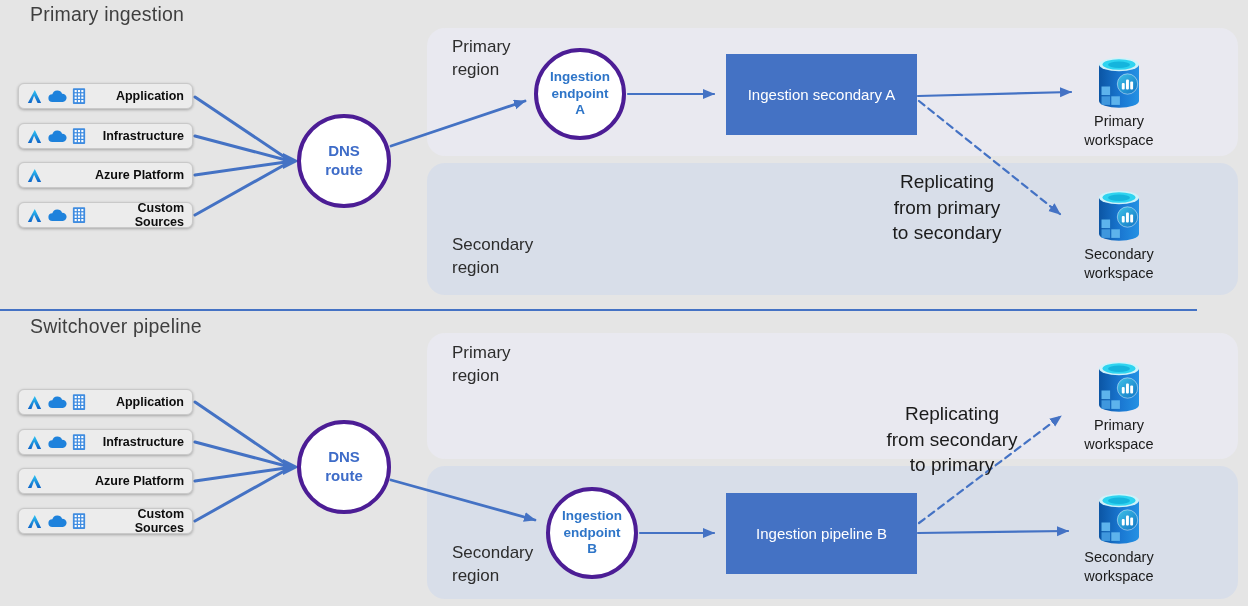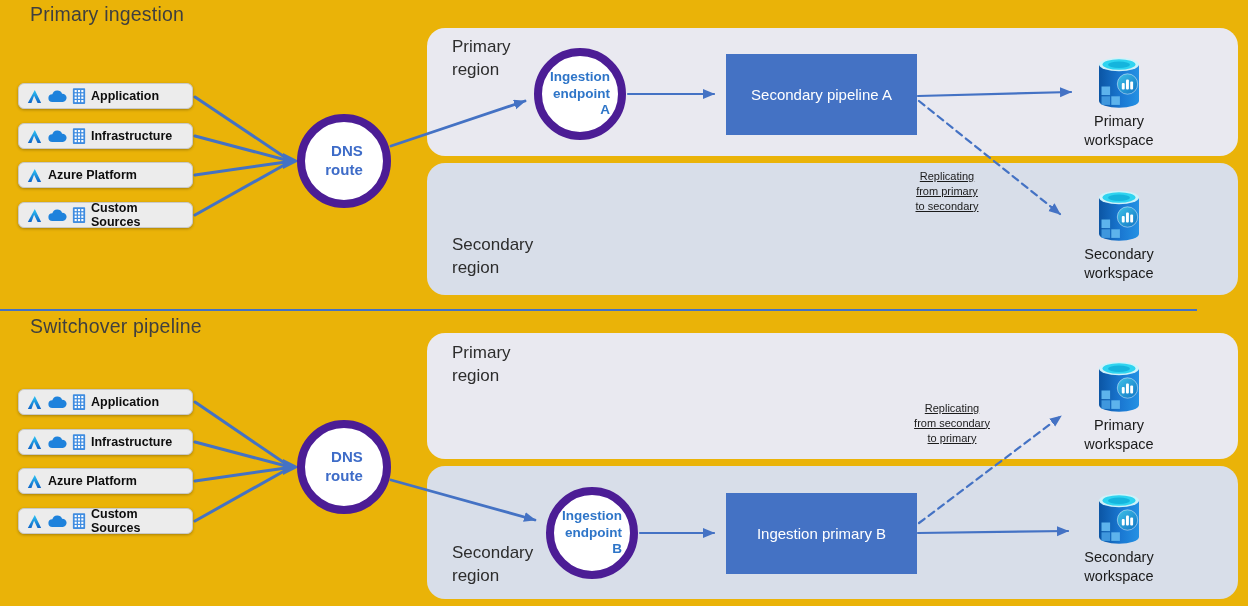--- a/index.html
+++ b/index.html
@@ -1,36 +1,36 @@
 <!DOCTYPE html>
 <html><head>
 <meta charset="utf-8">
 <style>
   html,body{margin:0;padding:0;background:#fff;}
-  .canvas{position:relative;width:1248px;height:606px;background:#eab308;overflow:hidden;
+  .canvas{position:relative;width:1248px;height:606px;background:#e5e5e5;overflow:hidden;
           font-family:"Liberation Sans", sans-serif;}
   .abs{position:absolute;}
   .pre{white-space:pre-line;}
   .title{font-size:19.5px;color:#3f3f3f;letter-spacing:.2px;}
   .region{border-radius:18px;}
   .region-primary{background:#e9e9f0;}
   .region-secondary{background:#d8dee9;}
   .region-label{font-size:17px;color:#2d2d2d;line-height:1.33;}
   .src{left:18px;width:175px;height:26px;background:#ececec;border:1px solid #c9c9c9;
        border-radius:6px;box-shadow:0 1px 3px rgba(0,0,0,.28);
        display:flex;align-items:center;padding:0 8px 0 7px;gap:5px;box-sizing:border-box;}
-  .src-label{flex:1;text-align:left;font-size:12.5px;font-weight:bold;color:#0d0d0d;}
+  .src-label{flex:1;text-align:right;font-size:12.5px;font-weight:bold;color:#0d0d0d;}
   .ic{display:flex;align-items:center;}
-  .circle{border:8px solid #4c1d95;border-radius:50%;background:#fff;box-sizing:border-box;
-          display:flex;align-items:center;justify-content:center;text-align:right;}
+  .circle{border:4px solid #4c1d95;border-radius:50%;background:#fff;box-sizing:border-box;
+          display:flex;align-items:center;justify-content:center;text-align:center;}
   .dns{width:94px;height:94px;font-weight:bold;font-size:15px;color:#3e6cc8;line-height:1.25;}
   .endpoint{width:92px;height:92px;font-weight:bold;font-size:13.5px;color:#2e75c8;line-height:1.25;}
   .pipeline{width:191px;height:81px;background:#4472c4;color:#fff;display:flex;
             align-items:center;justify-content:center;font-size:15px;}
-  .note{font-size:11px;color:#1b1b1b;text-align:center;line-height:1.35;width:190px;text-decoration:underline;}
+  .note{font-size:19px;color:#1b1b1b;text-align:center;line-height:1.35;width:190px;}
   .ws-label{font-size:14.5px;color:#1b1b1b;text-align:center;line-height:1.3;width:120px;}
   .divider{height:2px;background:#4472c4;}
   .z1{z-index:1;} .z2{z-index:2;} .z3{z-index:3;}
 </style>
 </head>
 <body>
 
 <svg width="0" height="0" style="position:absolute" aria-hidden="true">
   <defs>
     <linearGradient id="gAz" x1="0" y1="0" x2="0" y2="1">
@@ -200,21 +200,21 @@
         </svg>
       </span>
     <span class="src-label">Custom Sources</span>
   </div>
 
   <div class="abs circle dns pre z3" style="left:297px;top:114px">DNS
 route</div>
   <div class="abs circle endpoint pre z3" style="left:534px;top:48px">Ingestion
 endpoint
 A</div>
-  <div class="abs pipeline z3" style="left:726px;top:54px">Secondary pipeline A</div>
+  <div class="abs pipeline z3" style="left:726px;top:54px">Ingestion secondary A</div>
 
   <div class="abs z3" style="left:1096px;top:57px"><svg width="46" height="52">
         <use href="#sym-ws"></use>
       </svg></div>
   <div class="abs ws-label pre z3" style="left:1059px;top:112px">Primary
 workspace</div>
 
   <div class="abs note pre z3" style="left:852px;top:169px">Replicating
 from primary
 to secondary</div>
@@ -293,21 +293,21 @@
         </svg>
       </span>
     <span class="src-label">Custom Sources</span>
   </div>
 
   <div class="abs circle dns pre z3" style="left:297px;top:420px">DNS
 route</div>
   <div class="abs circle endpoint pre z3" style="left:546px;top:487px">Ingestion
 endpoint
 B</div>
-  <div class="abs pipeline z3" style="left:726px;top:493px">Ingestion primary B</div>
+  <div class="abs pipeline z3" style="left:726px;top:493px">Ingestion pipeline B</div>
 
   <div class="abs z3" style="left:1096px;top:361px"><svg width="46" height="52">
         <use href="#sym-ws"></use>
       </svg></div>
   <div class="abs ws-label pre z3" style="left:1059px;top:416px">Primary
 workspace</div>
 
   <div class="abs note pre z3" style="left:857px;top:401px">Replicating
 from secondary
 to primary</div>

